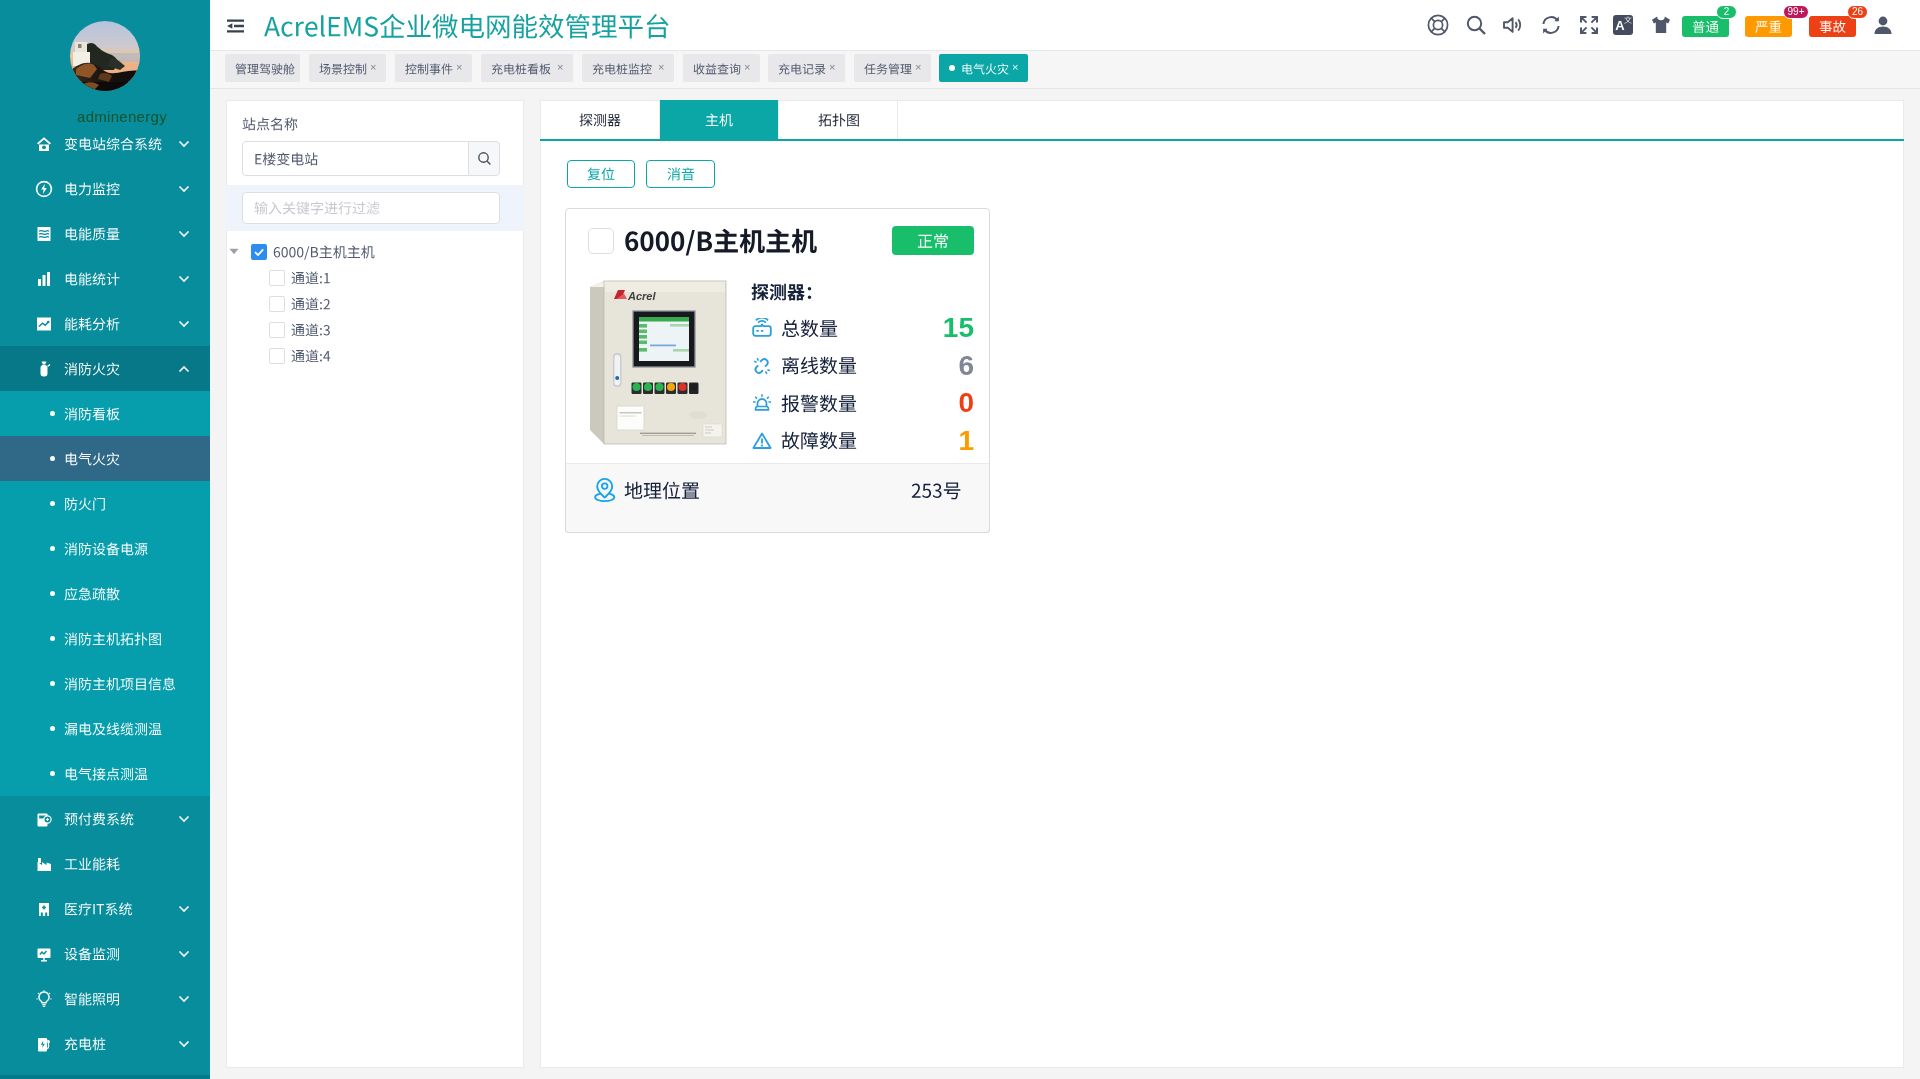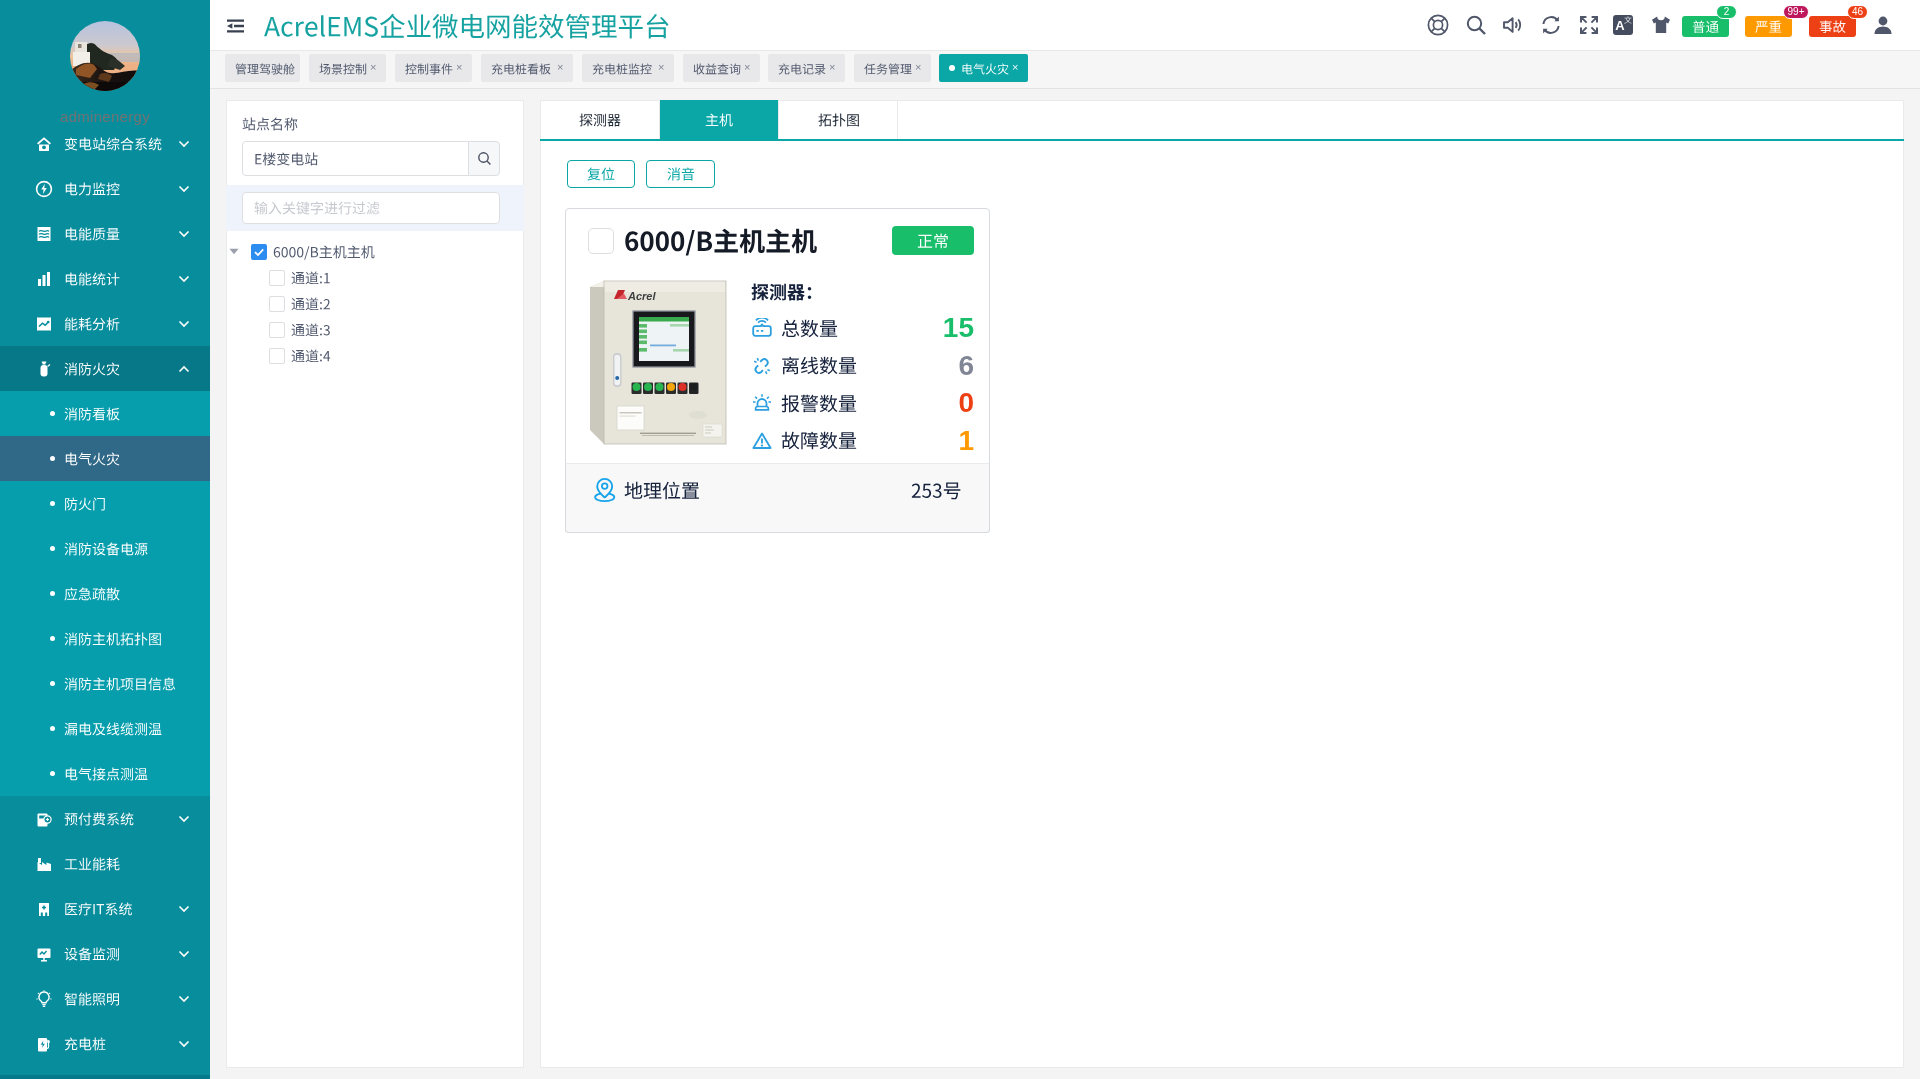--- a/index.html
+++ b/index.html
@@ -190,21 +190,21 @@
 <rect x="5" y="21" width="12" height="18" fill="#e9e5dd"></rect>
 <rect x="3" y="31" width="17" height="14" fill="#f2efe8"></rect>
 <rect x="8" y="23" width="3.5" height="4" fill="#898175"></rect>
 <path d="M0 50c8-7 16-10 24-7 7 2.6 9 8 16 9 9 1.4 18-4 30-2v20H0Z" fill="url(#rock)"></path>
 <path d="M6 48c6-5 13-7 18-4l3 4-7 9-14-3Z" fill="#8f5526"></path>
 <path d="M30 53c4-2 9-1 12 2l-3 6-11-3Z" fill="#5e381b"></path>
 <path d="M0 61h70v9H0Z" fill="#0d0a09"></path>
 <path d="M13 63c6-3 12-2 16 1l-4 4H11Z" fill="#7e4e23"></path>
 </svg>
   </div>
-<div class="ab" style="left:0;top:108px;width:210px;text-align:center;color:#737373;font-size:15px;letter-spacing:.3px">adminenergy</div>
+<div class="ab" style="left:17px;top:108px;width:210px;text-align:center;color:#14532d;font-size:15px;letter-spacing:.3px">adminenergy</div>
 <svg class="ab" style="left:35px;top:134.5px" width="18" height="18" viewBox="0 0 18 18">
     <path d="M9 2.2 16 8.2 14.6 9.4 9 4.6 3.4 9.4 2 8.2Z" fill="#fff"></path>
     <path d="M4 9.5h10V16H4Z" fill="#fff"></path>
     <circle cx="9" cy="12.3" r="1.9" fill="#088d9c"></circle>
   </svg>
 <div class="ab" style="left:64.0px;top:136.5px;">
     <svg class="tx" style="width:98px;height:15px" viewBox="0 0 98 15" fill="#ffffff">
       <g transform="scale(0.014 -0.014) translate(0 -880)">
         <use href="#q0" x="0"></use>
         <use href="#q1" x="1000"></use>
@@ -622,21 +622,21 @@
 <div class="ab" style="left:1783px;top:5px;width:26px;height:14px;background:#be185d;border:1px solid #fff;border-radius:8px;color:#fff;font-size:10px;text-align:center;line-height:12px;font-family:'Liberation Sans',sans-serif">99+</div>
 <div class="ab" style="left:1809px;top:16px;width:47px;height:21px;background:#ed4014;border-radius:3px"></div>
 <div class="ab" style="left:1819.0px;top:19.8px;">
     <svg class="tx" style="width:27px;height:15px" viewBox="0 0 27 15" fill="#ffffff">
       <g transform="scale(0.0135 -0.0135) translate(0 -880)">
         <use href="#q84" x="0"></use>
         <use href="#q85" x="1000"></use>
       </g>
     </svg>
   </div>
-<div class="ab" style="left:1847px;top:5px;width:21px;height:14px;background:#ed4014;border:1px solid #fff;border-radius:8px;color:#fff;font-size:10px;text-align:center;line-height:12px;font-family:'Liberation Sans',sans-serif">46</div>
+<div class="ab" style="left:1847px;top:5px;width:21px;height:14px;background:#ed4014;border:1px solid #fff;border-radius:8px;color:#fff;font-size:10px;text-align:center;line-height:12px;font-family:'Liberation Sans',sans-serif">26</div>
 <div class="ab" style="left:210px;top:51px;width:1710px;height:38px;background:#f6f6f7;border-bottom:1px solid #e4e4e6"></div>
 <div class="ab" style="left:225px;top:54px;width:75px;height:28px;background:#e8e8ea;border-radius:2px"></div>
 <div class="ab" style="left:235.0px;top:62.5px;">
     <svg class="tx" style="width:60px;height:13px" viewBox="0 0 60 13" fill="#515a6e">
       <g transform="scale(0.012 -0.012) translate(0 -880)">
         <use href="#q75" x="0"></use>
         <use href="#q76" x="1000"></use>
         <use href="#q86" x="2000"></use>
         <use href="#q87" x="3000"></use>
         <use href="#q88" x="4000"></use>

